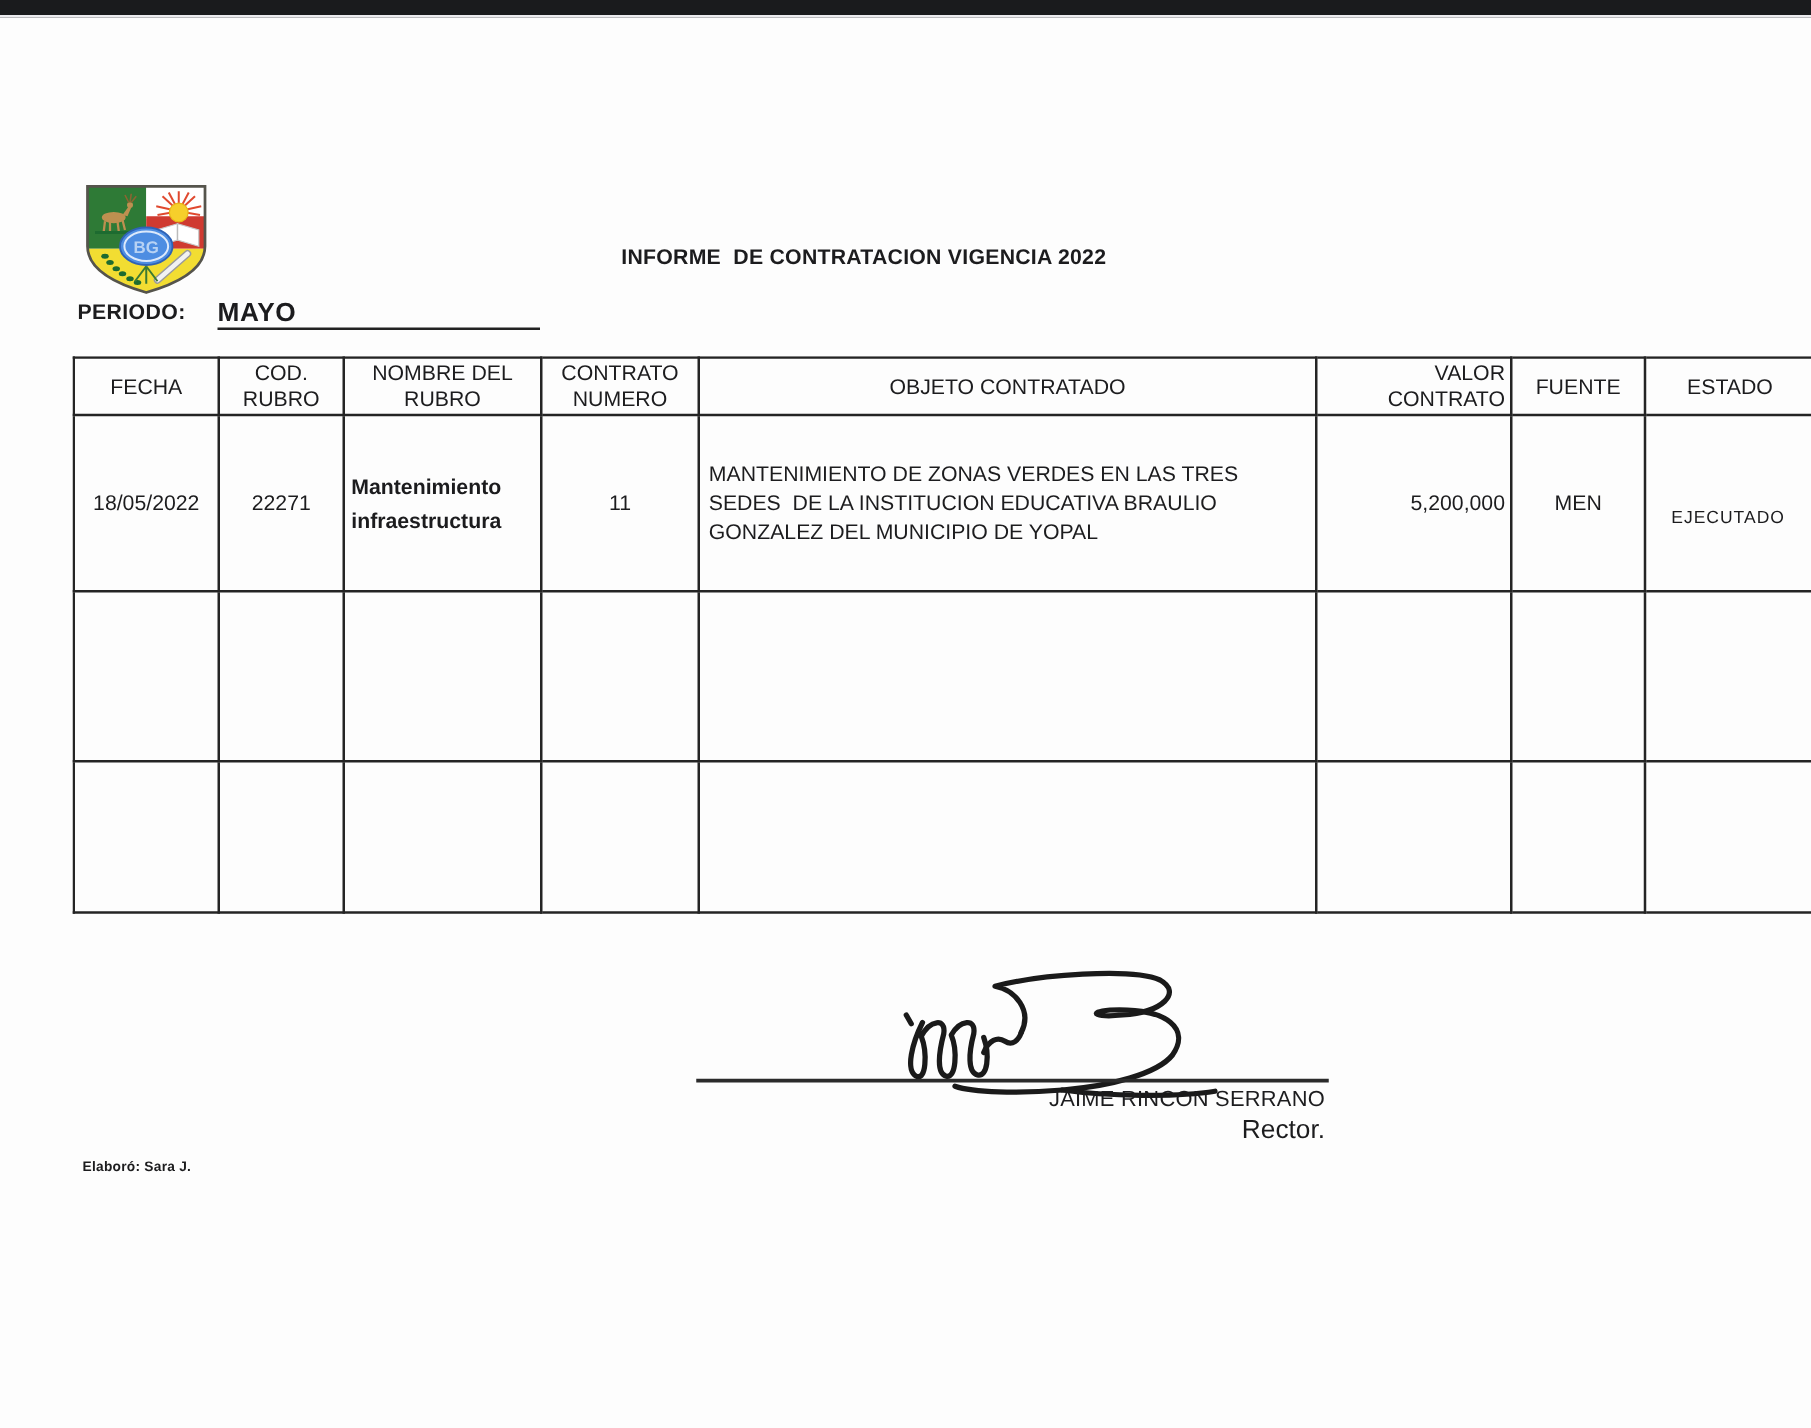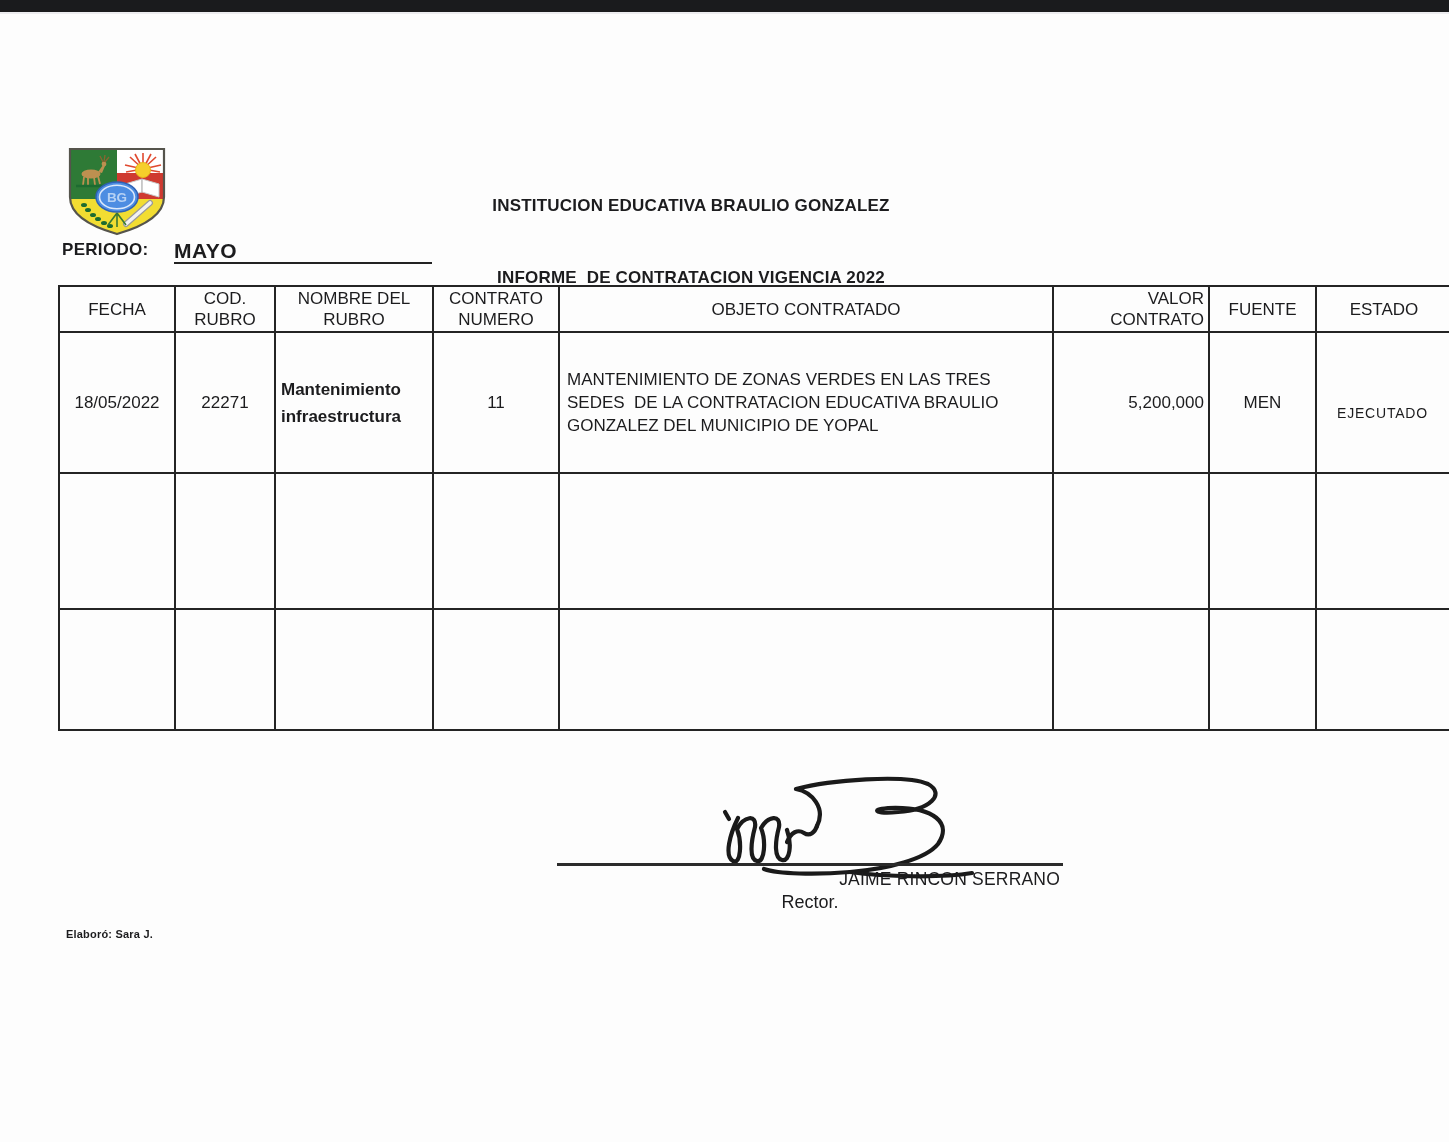--- a/index.html
+++ b/index.html
@@ -37,21 +37,21 @@
   td.estado{text-align:left;border-right:none;}
   td.estado .cellshift{position:relative;top:10px;left:20px;white-space:nowrap;
     font-size:14px;letter-spacing:0.8px;display:inline-block;}
   th.last,td.last{border-right:none;}
 
   
   .sig-svg{position:absolute;left:680px;top:770px;width:400px;height:118px;}
   .sig-line{position:absolute;left:557px;top:863px;width:506px;height:3px;background:#2b2b2b;}
   .sig-name{position:absolute;left:560px;top:869px;width:500px;text-align:right;
     font-size:17.5px;letter-spacing:0.2px;}
-  .sig-role{position:absolute;left:560px;top:892px;width:500px;text-align:center;font-size:18px;}
+  .sig-role{position:absolute;left:560px;top:892px;width:500px;text-align:right;font-size:21px;}
 
   .elaboro{position:absolute;left:66px;top:928px;font-size:11px;font-weight:bold;letter-spacing:0.2px;}
 </style>
 </head>
 <body>
 
 <div class="topbar"></div>
 
 <svg class="logo" viewBox="0 0 106 94">
   <defs>
@@ -114,21 +114,20 @@
 
   <g>
     <ellipse cx="53" cy="52" rx="21" ry="15" fill="#4d8de2" stroke="#2f62b5" stroke-width="1.5"></ellipse>
     <ellipse cx="53" cy="52" rx="17.5" ry="11.8" fill="none" stroke="#dce9fb" stroke-width="1.6"></ellipse>
     <text x="53" y="57" text-anchor="middle" font-family="Liberation Sans, sans-serif" font-size="13.5" font-weight="bold" fill="#b7d2f4">BG</text>
   </g>
   <path d="M6,4 H100 V52 C100,69 81,81 53,89 C25,81 6,69 6,52 Z" fill="none" stroke="#55544c" stroke-width="2.2"></path>
 </svg>
 
 <div class="titles">
-  <div>INSTITUCION EDUCATIVA BRAULIO GONZALEZ</div>
   <div>INFORME  DE CONTRATACION VIGENCIA 2022</div>
 </div>
 
 <div class="periodo-label">PERIODO:</div>
 <div class="periodo-line">MAYO</div>
 
 <div class="table-wrap">
 <table>
   <colgroup>
     <col style="width:116px">
@@ -170,21 +169,21 @@
           </th>
     <th class="last estado">
             <span class="hl">ESTADO</span>
           </th>
   </tr>
   <tr class="r1">
     <td>18/05/2022</td>
     <td>22271</td>
     <td class="nombre">Mantenimiento infraestructura</td>
     <td>11</td>
-    <td class="objeto">MANTENIMIENTO DE ZONAS VERDES EN LAS TRES SEDES  DE LA CONTRATACION EDUCATIVA BRAULIO GONZALEZ DEL MUNICIPIO DE YOPAL</td>
+    <td class="objeto">MANTENIMIENTO DE ZONAS VERDES EN LAS TRES SEDES  DE LA INSTITUCION EDUCATIVA BRAULIO GONZALEZ DEL MUNICIPIO DE YOPAL</td>
     <td class="valor">5,200,000</td>
     <td>MEN</td>
     <td class="last estado"><span class="cellshift">EJECUTADO</span></td>
   </tr>
   <tr class="r2">
     <td></td>
     <td></td>
     <td></td>
     <td></td>
     <td></td>

